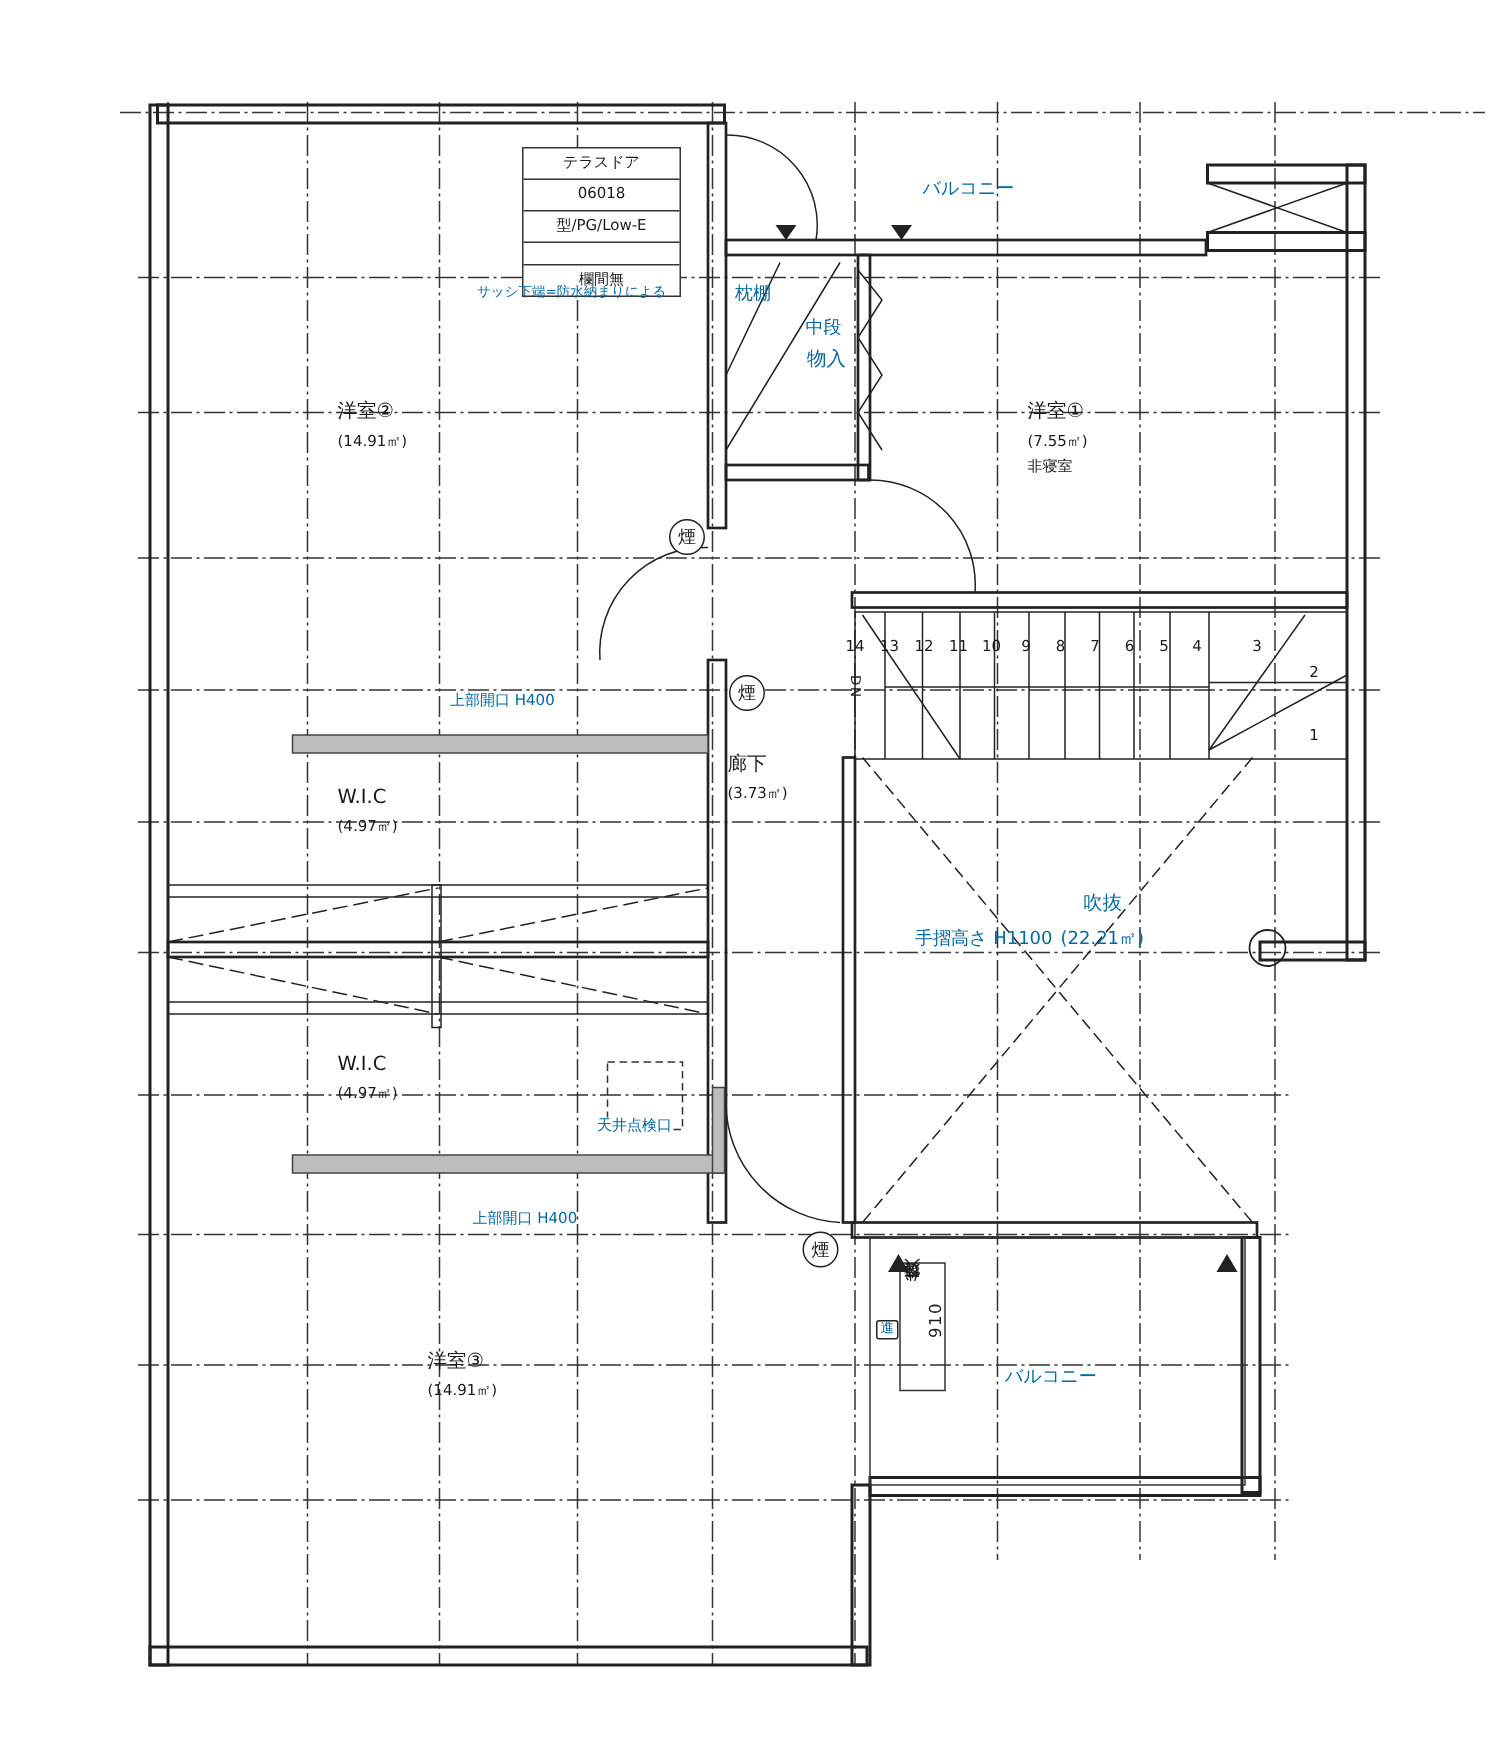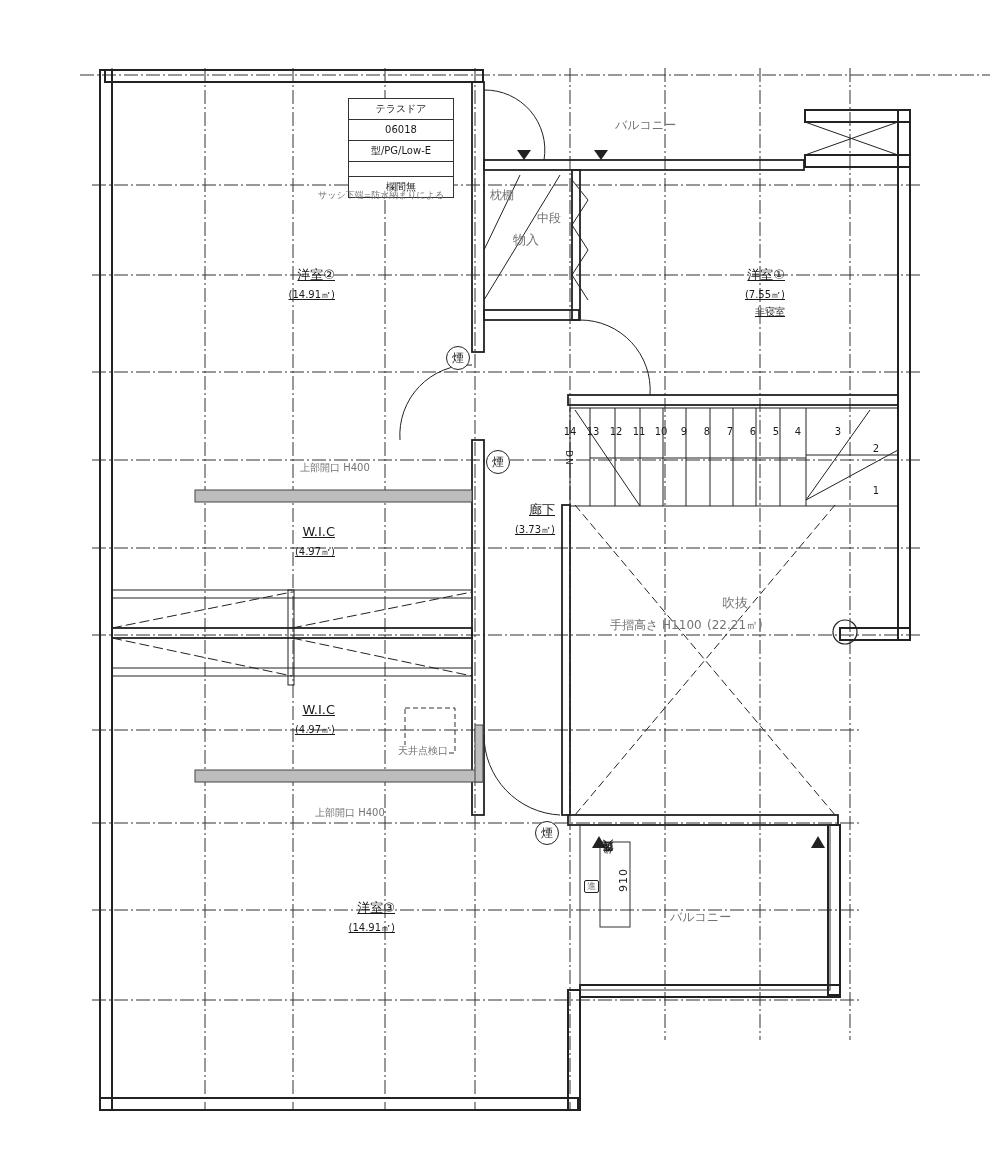--- a/index.html
+++ b/index.html
@@ -1,23 +1,23 @@
 <!DOCTYPE html>
 <html><head>
 <meta charset="utf-8">
 <style>
   html, body { margin:0; padding:0; background:#ffffff; }
   body { width:1000px; height:1163px; position:relative; overflow:hidden;
          font-family:"DejaVu Sans","Liberation Sans",sans-serif; color:#1a1a1a; }
   svg.plan { position:absolute; left:0; top:0; }
-  .lbl { position:absolute; white-space:nowrap; font-size:13px; line-height:1.2; text-align:center; color:#737373; }
+  .lbl { position:absolute; white-space:nowrap; font-size:13px; line-height:1.2; text-align:center; color:#0369a1; }
   .lbl.sm { font-size:10px; }
   .lbl.xs { font-size:9px; }
   .lbl.md { font-size:12px; }
-  .room { position:absolute; text-align:right; font-size:13px; line-height:20px;text-decoration:underline; }
+  .room { position:absolute; text-align:left; font-size:13px; line-height:20px; }
   .room .area { font-size:10px; }
   .room .note { font-size:10px; line-height:14px; }
   .smoke { position:absolute; width:22px; height:22px; border:1.3px solid #222; border-radius:50%;
            font-size:12px; line-height:22px; text-align:center; background:#fff; }
   .sash-box { position:absolute; left:348px; top:98px; width:104px; border:1.2px solid #333; background:#fff; }
   .sash-box div { border-bottom:1px solid #333; height:20px; font-size:10px; line-height:20px; text-align:center; }
   .sash-box div:last-child { border-bottom:none; }
   .step { position:absolute; font-size:10px; width:16px; text-align:center; }
   .vert { position:absolute; writing-mode:vertical-rl; font-size:11px; letter-spacing:1px; }
 </style>
@@ -162,21 +162,21 @@
 </div>
 
 <div class="room" style="left:685px;top:265px;width:100px;">
   <div>洋室①</div>
   <div class="area">(7.55㎡)</div>
   <div class="note">非寝室</div>
 </div>
 
 <div class="lbl md" style="left:490px;top:188px;">枕棚</div>
 <div class="lbl md" style="left:537px;top:188px;margin-top:23px;">中段</div>
-<div class="lbl" style="left:513px;top:232px;">物入</div>
+<div class="lbl" style="left:538px;top:232px;">物入</div>
 
 <div class="lbl md" style="left:615px;top:118px;">バルコニー</div>
 
 <div class="smoke" style="left:446px;top:346px;">煙</div>
 <div class="smoke" style="left:486px;top:450px;">煙</div>
 <div class="smoke" style="left:535px;top:821px;">煙</div>
 
 <div class="step" style="left:562px;top:426px;">14</div>
 <div class="step" style="left:585px;top:426px;">13</div>
 <div class="step" style="left:608px;top:426px;">12</div>

